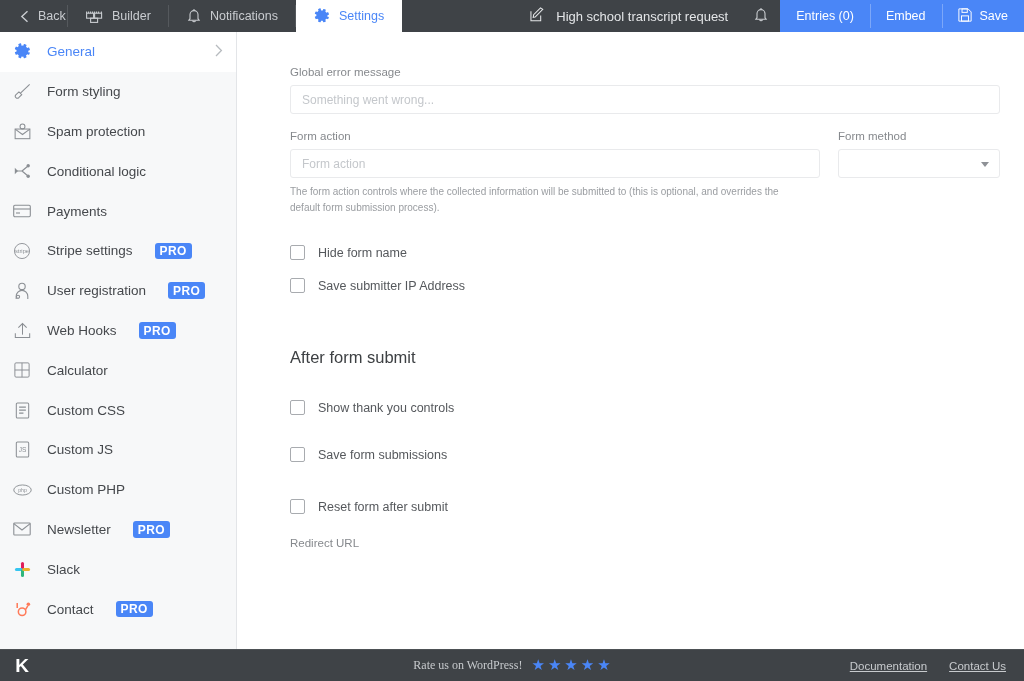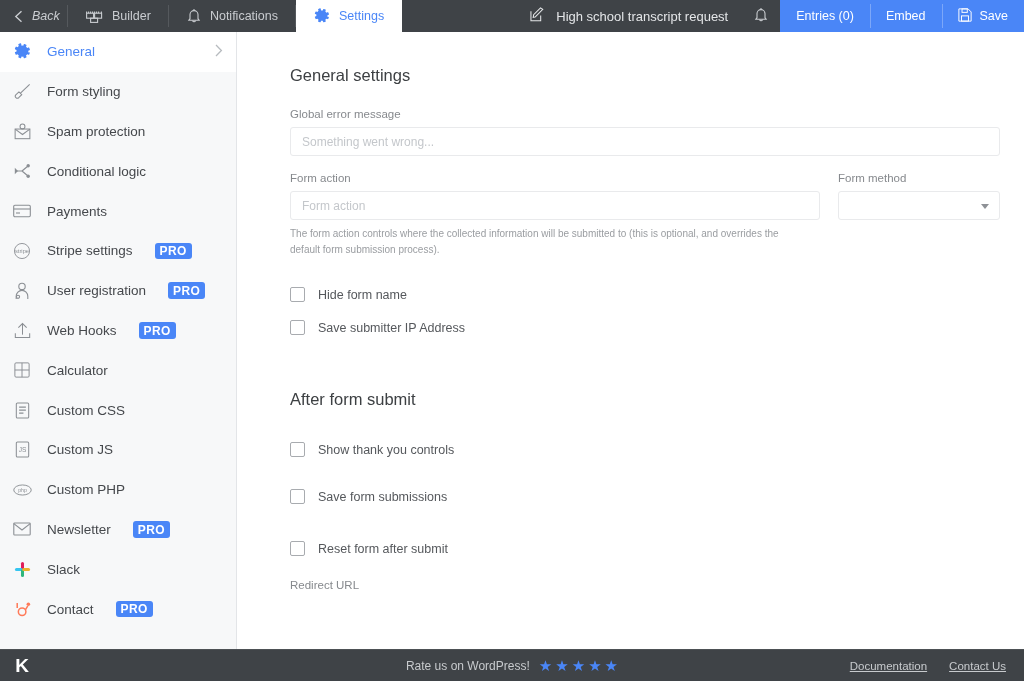--- a/index.html
+++ b/index.html
@@ -27,21 +27,21 @@
     height: 32px;
     white-space: nowrap;
     color: #c9ccd0;
     cursor: pointer;
     position: relative;
   }
   .tab.sep-right::after {
     content: ""; position: absolute; right: 0; top: 5px; bottom: 5px;
     width: 1px; background: #55595d;
   }
-  .tab-back { width: 68px; padding: 0 0 0 14px; font-style: italic; }
+  .tab-back { width: 68px; padding: 0 0 0 20px; }
   .tab.active {
     background: #ffffff;
     color: #4a86f7;
   }
   .tab svg { display: block; }
 
   .topbar-spacer { flex: 1 1 auto; }
 
   .form-title-wrap {
     display: flex; align-items: center; gap: 11px;
@@ -195,21 +195,21 @@
     width: 44px; text-align: center;
     font-size: 19px; font-weight: bold; color: #fff;
     font-family: "Liberation Sans", sans-serif;
     line-height: 1;
   }
   .rate {
     position: absolute; left: 0; right: 0;
     display: flex; align-items: center; justify-content: center;
     gap: 9px; pointer-events: none;
   }
-  .rate > * { pointer-events: auto; }
+  .rate > * { pointer-events: auto; font-family: Liberation Serif, serif; }
   .stars { display: flex; gap: 3px; color: #4a86f7; font-size: 15px; line-height: 1; }
   .star { cursor: pointer; }
   .foot-links {
     position: absolute; right: 18px;
     display: flex; gap: 22px;
   }
   .foot-links a {
     color: #c7cacd; text-decoration: underline; font-size: 11.5px;
     cursor: pointer;
   }
@@ -472,21 +472,20 @@
       </svg>
     </span>
     <span class="side-label">Contact</span>
     <span class="pro">PRO</span>
   </div>
 </div>
 
 <div class="main">
   <div class="main-inner">
 
-    <h2 class="section-title">General settings</h2>
 
 
     <div class="fld" style="width:710px">
       <label class="fld-label">Global error message</label>
       <input class="inp" type="text" placeholder="Something went wrong..." style="">
     </div>
 
     <div class="row2">
       <div class="fld" style="width:530px">
         <label class="fld-label">Form action</label>

